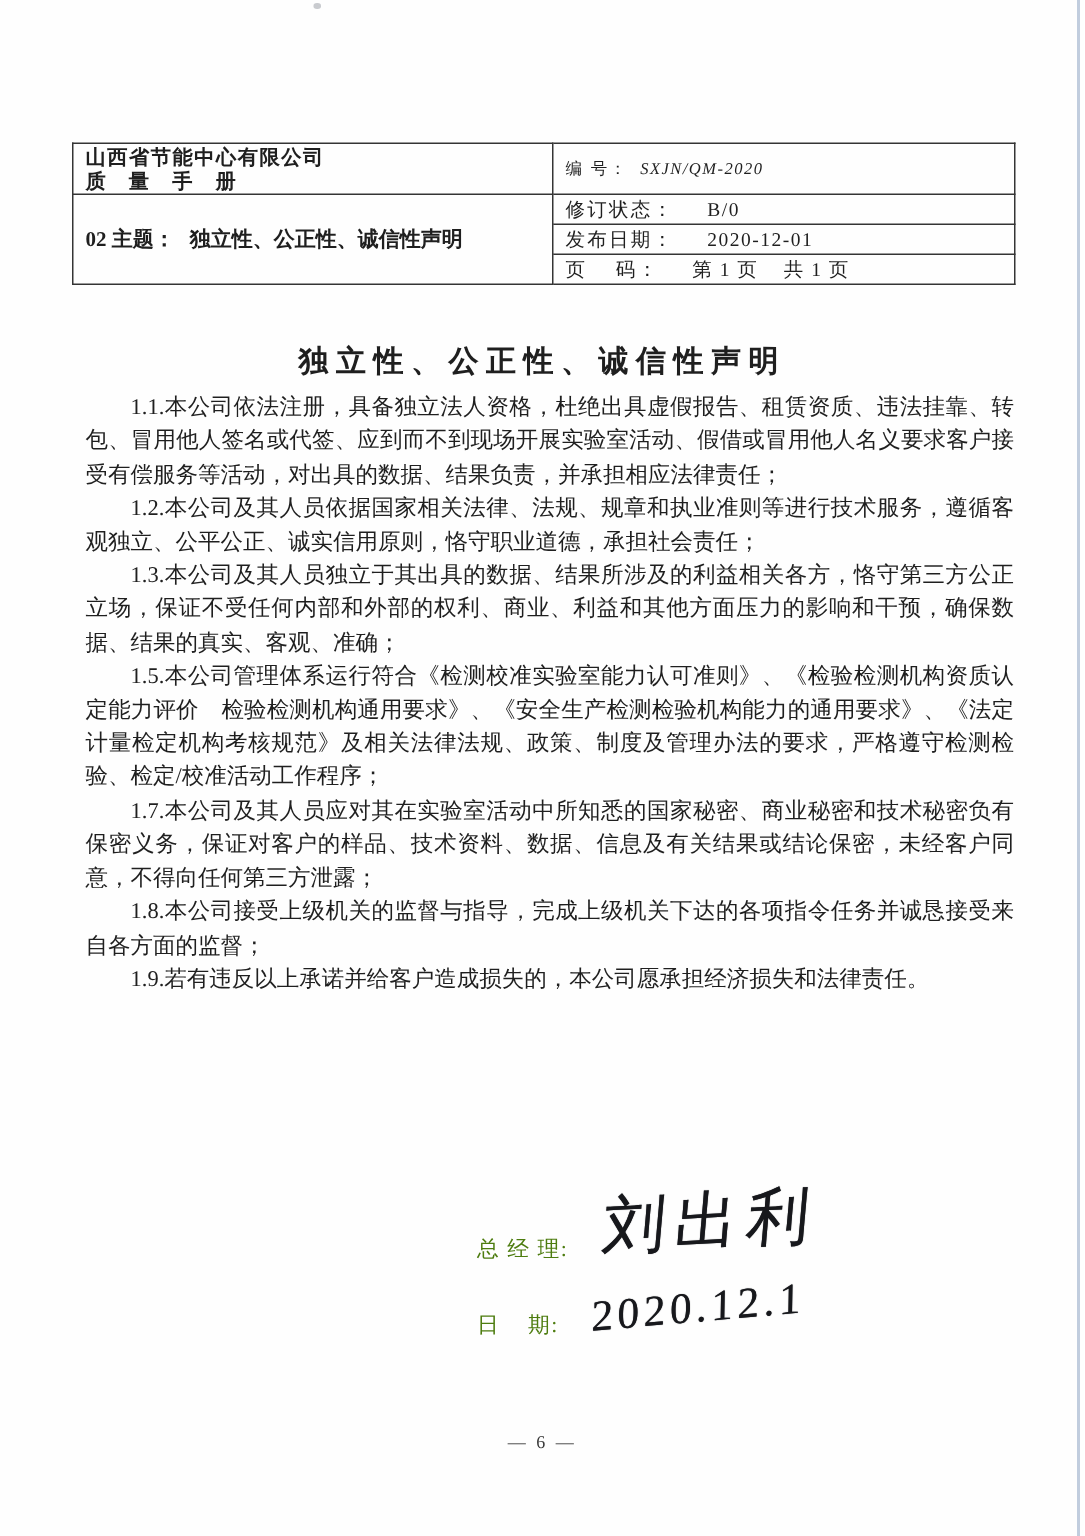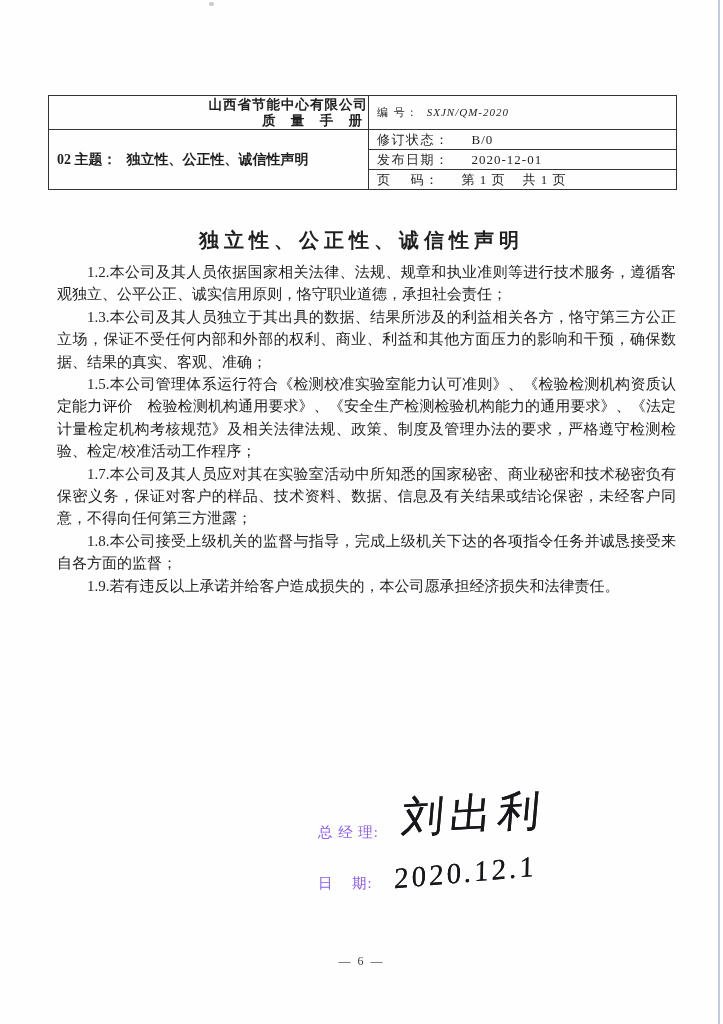--- a/index.html
+++ b/index.html
@@ -10,21 +10,21 @@
   }
   .page { position:absolute; inset:0; background:#fefefe; }
 
   
   .edge-line { position:absolute; top:0; right:3px; width:2px; height:1024px; background:#9fb2cc; opacity:.65; }
   .speck { position:absolute; left:209px; top:2px; width:5px; height:4px; background:#8a8f96; opacity:.45; border-radius:45%; }
 
   
   table.header-table { position:absolute; left:48px; top:95px; width:628px; border-collapse:collapse; table-layout:fixed; }
   table.header-table td { border:1.5px solid #343434; padding:0 0 0 8px; vertical-align:middle; }
-  td.cell-company { text-align:right; padding:2px 0; height:33px; }
+  td.cell-company { text-align:left; padding:2px 0; height:33px; }
   .company-name { display:block; font-weight:bold; font-size:13.5px; line-height:16px; letter-spacing:1px; }
   .manual-title { display:block; font-weight:bold; font-size:13.5px; line-height:15px; letter-spacing:6px; }
   td.cell-subject { height:58px; font-weight:bold; font-size:14px; }
   .subject-value { margin-left:10px; }
   td.cell-docno { height:33px; font-size:11px; padding-left:16px; }
   .docno-value { font-style:italic; margin-left:8px; letter-spacing:1px; }
   td.cell-meta { height:19px; font-size:13px; }
   .meta-label { letter-spacing:1.5px; }
   .meta-value { margin-left:22px; letter-spacing:1px;margin-top:12px; }
   .pre { white-space:pre; }
@@ -32,21 +32,21 @@
   
   .doc-title { position:absolute; left:0; top:227px; width:723px; text-align:center;
     font-size:20px; font-weight:bold; letter-spacing:5px; }
 
   
   .body-text { position:absolute; left:57px; top:261px; width:619px;
     font-size:15px; line-height:22.4px; text-align:justify; }
   .body-text p { margin:0; text-indent:2em; }
 
   
-  .sig-label { position:absolute; left:318px; font-size:14.5px; letter-spacing:1px; color:#8b5cf6; }
+  .sig-label { position:absolute; left:318px; font-size:14.5px; letter-spacing:1px; color:#4d7c0f; }
   .sig-label.manager { top:823px; }
   .sig-label.date { top:874px; }
   .handwriting { color:#17181c; text-shadow:0 0 .5px #17181c; }
   .sig-name { position:absolute; left:402px; top:786px; font-size:42px;
     transform:rotate(-3deg) skewX(-8deg); letter-spacing:6px; }
   .sig-date { position:absolute; left:394px; top:856px; font-size:29px;
     transform:rotate(-5deg) skewX(-6deg); letter-spacing:3px; }
 
   
   .footer { position:absolute; left:0; top:954px; width:723px; text-align:center;
@@ -92,20 +92,21 @@
       <td class="cell-meta">
         <span class="meta-label pre">页    码：</span><span class="meta-value pre">第 1 页    共 1 页</span>
       </td>
     </tr>
   </tbody>
     </table>
 
   <div class="doc-title">独立性、公正性、诚信性声明</div>
 
   <div class="body-text">
+      <p>1.1.本公司依法注册，具备独立法人资格，杜绝出具虚假报告、租赁资质、违法挂靠、转包、冒用他人签名或代签、应到而不到现场开展实验室活动、假借或冒用他人名义要求客户接受有偿服务等活动，对出具的数据、结果负责，并承担相应法律责任；</p>
       <p>1.2.本公司及其人员依据国家相关法律、法规、规章和执业准则等进行技术服务，遵循客观独立、公平公正、诚实信用原则，恪守职业道德，承担社会责任；</p>
       <p>1.3.本公司及其人员独立于其出具的数据、结果所涉及的利益相关各方，恪守第三方公正立场，保证不受任何内部和外部的权利、商业、利益和其他方面压力的影响和干预，确保数据、结果的真实、客观、准确；</p>
       <p>1.5.本公司管理体系运行符合《检测校准实验室能力认可准则》、《检验检测机构资质认定能力评价　检验检测机构通用要求》、《安全生产检测检验机构能力的通用要求》、《法定计量检定机构考核规范》及相关法律法规、政策、制度及管理办法的要求，严格遵守检测检验、检定/校准活动工作程序；</p>
       <p>1.7.本公司及其人员应对其在实验室活动中所知悉的国家秘密、商业秘密和技术秘密负有保密义务，保证对客户的样品、技术资料、数据、信息及有关结果或结论保密，未经客户同意，不得向任何第三方泄露；</p>
       <p>1.8.本公司接受上级机关的监督与指导，完成上级机关下达的各项指令任务并诚恳接受来自各方面的监督；</p>
       <p>1.9.若有违反以上承诺并给客户造成损失的，本公司愿承担经济损失和法律责任。</p>
     </div>
 
   <div class="sig-label manager pre">总 经 理:</div>
   <div class="sig-name handwriting">刘出利</div>

